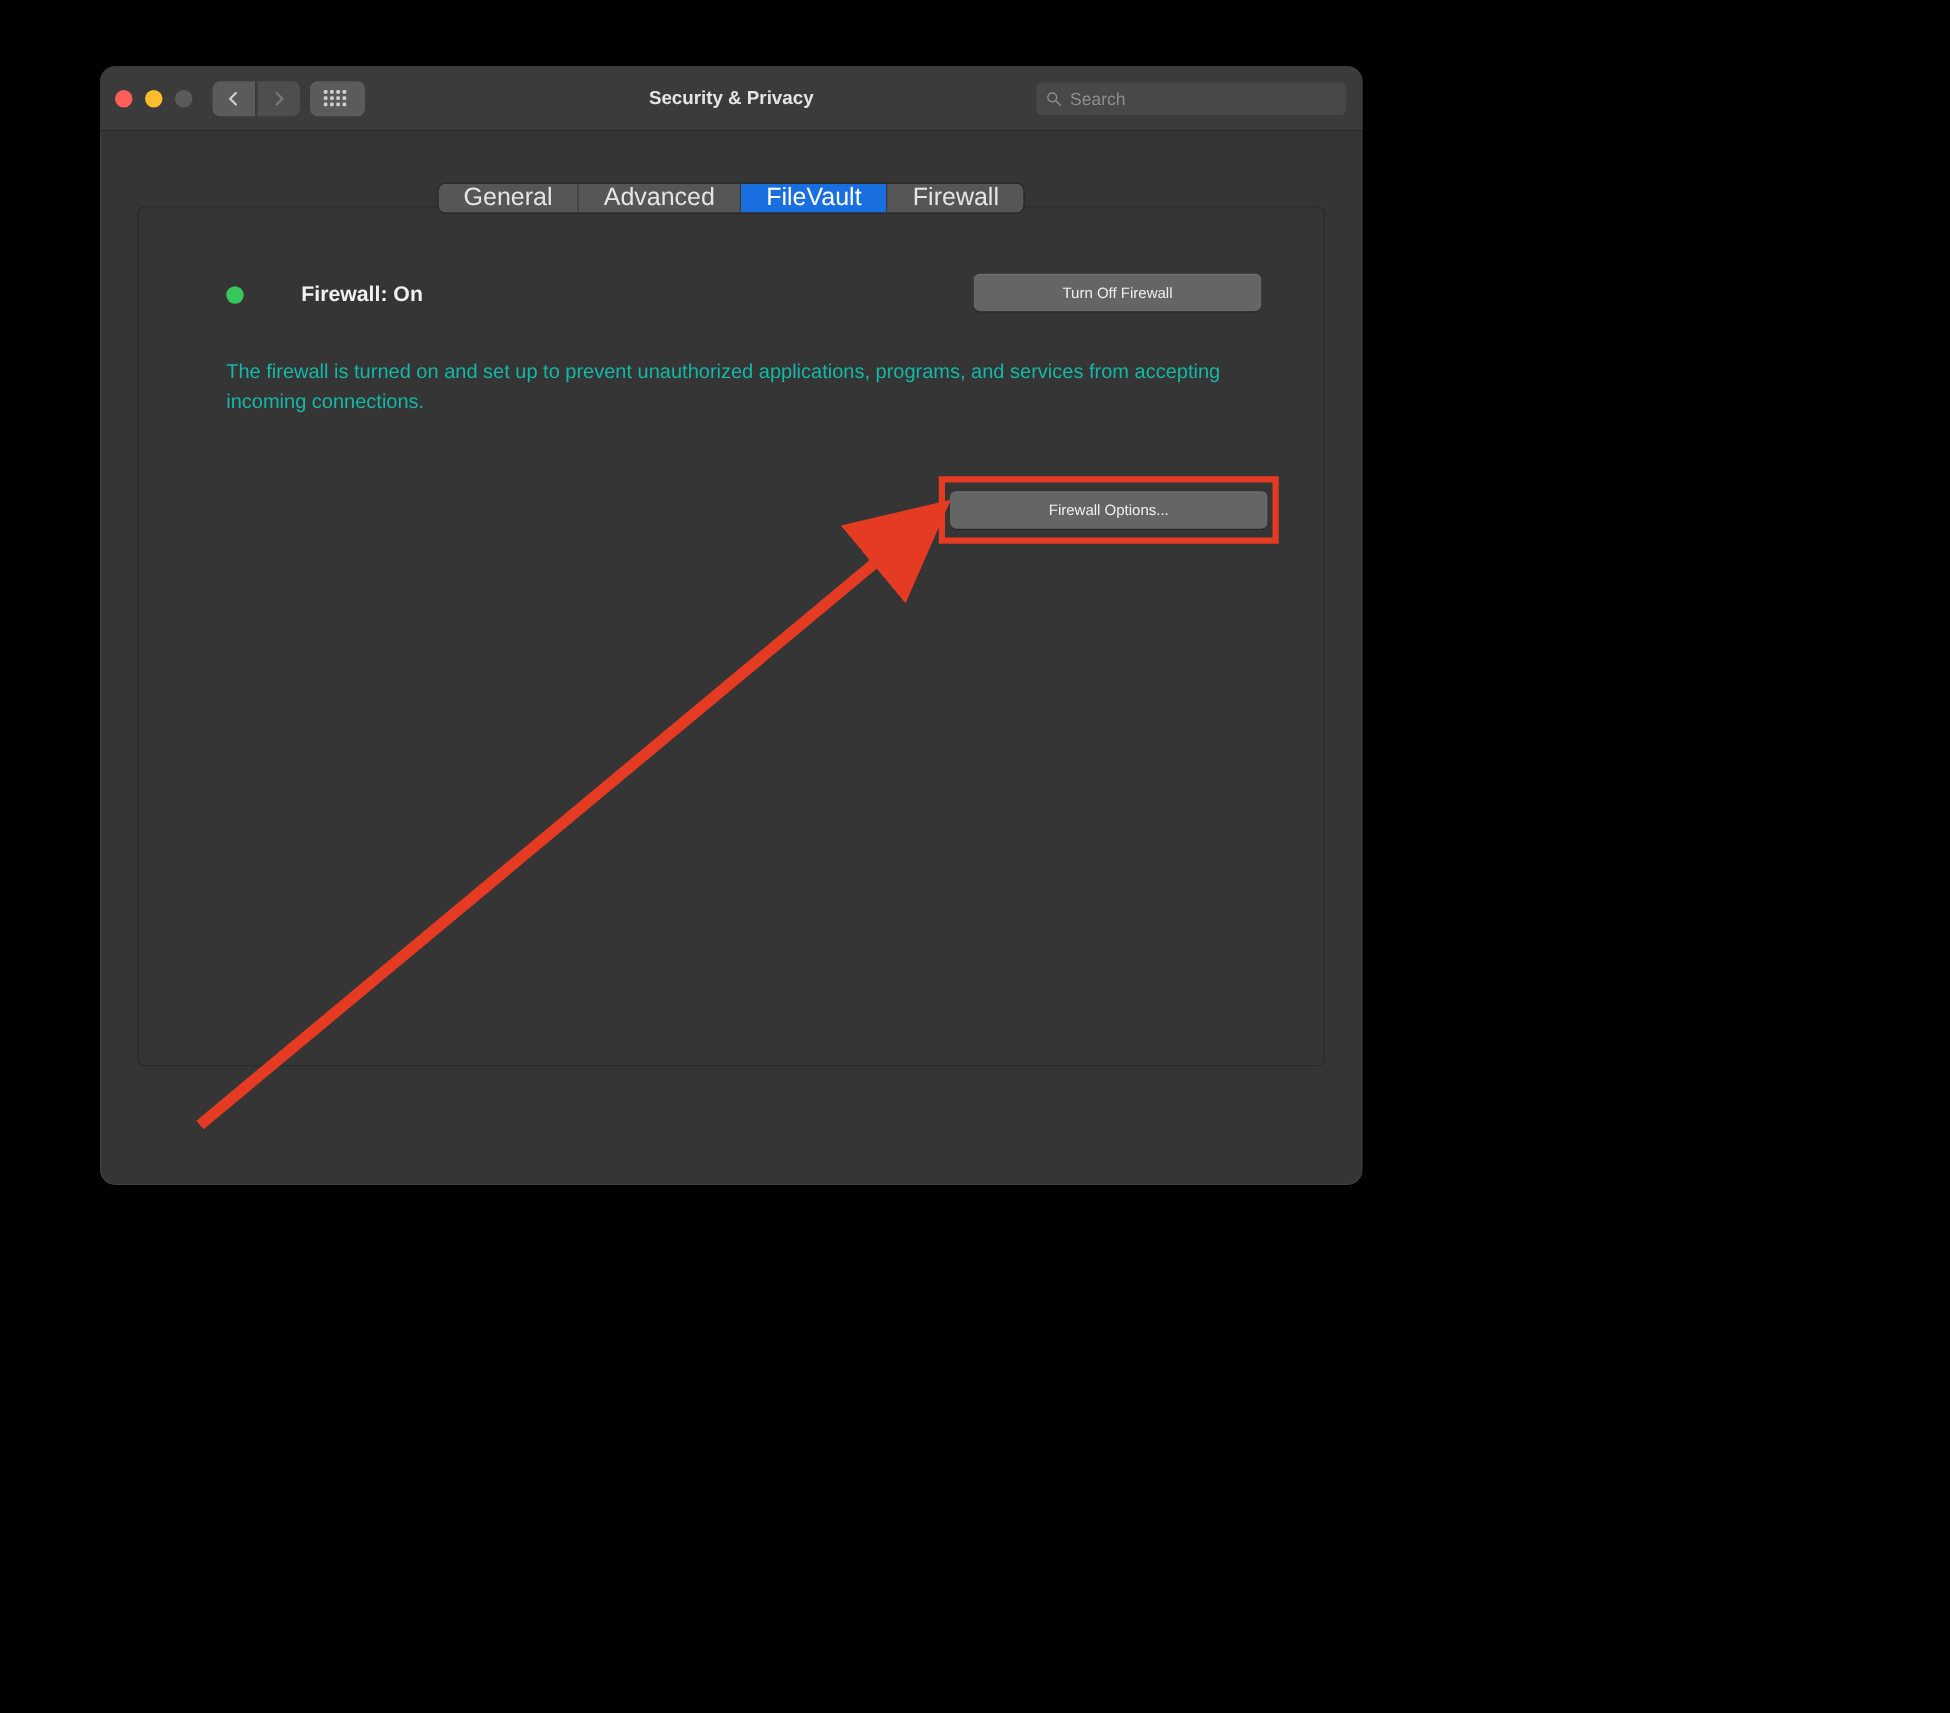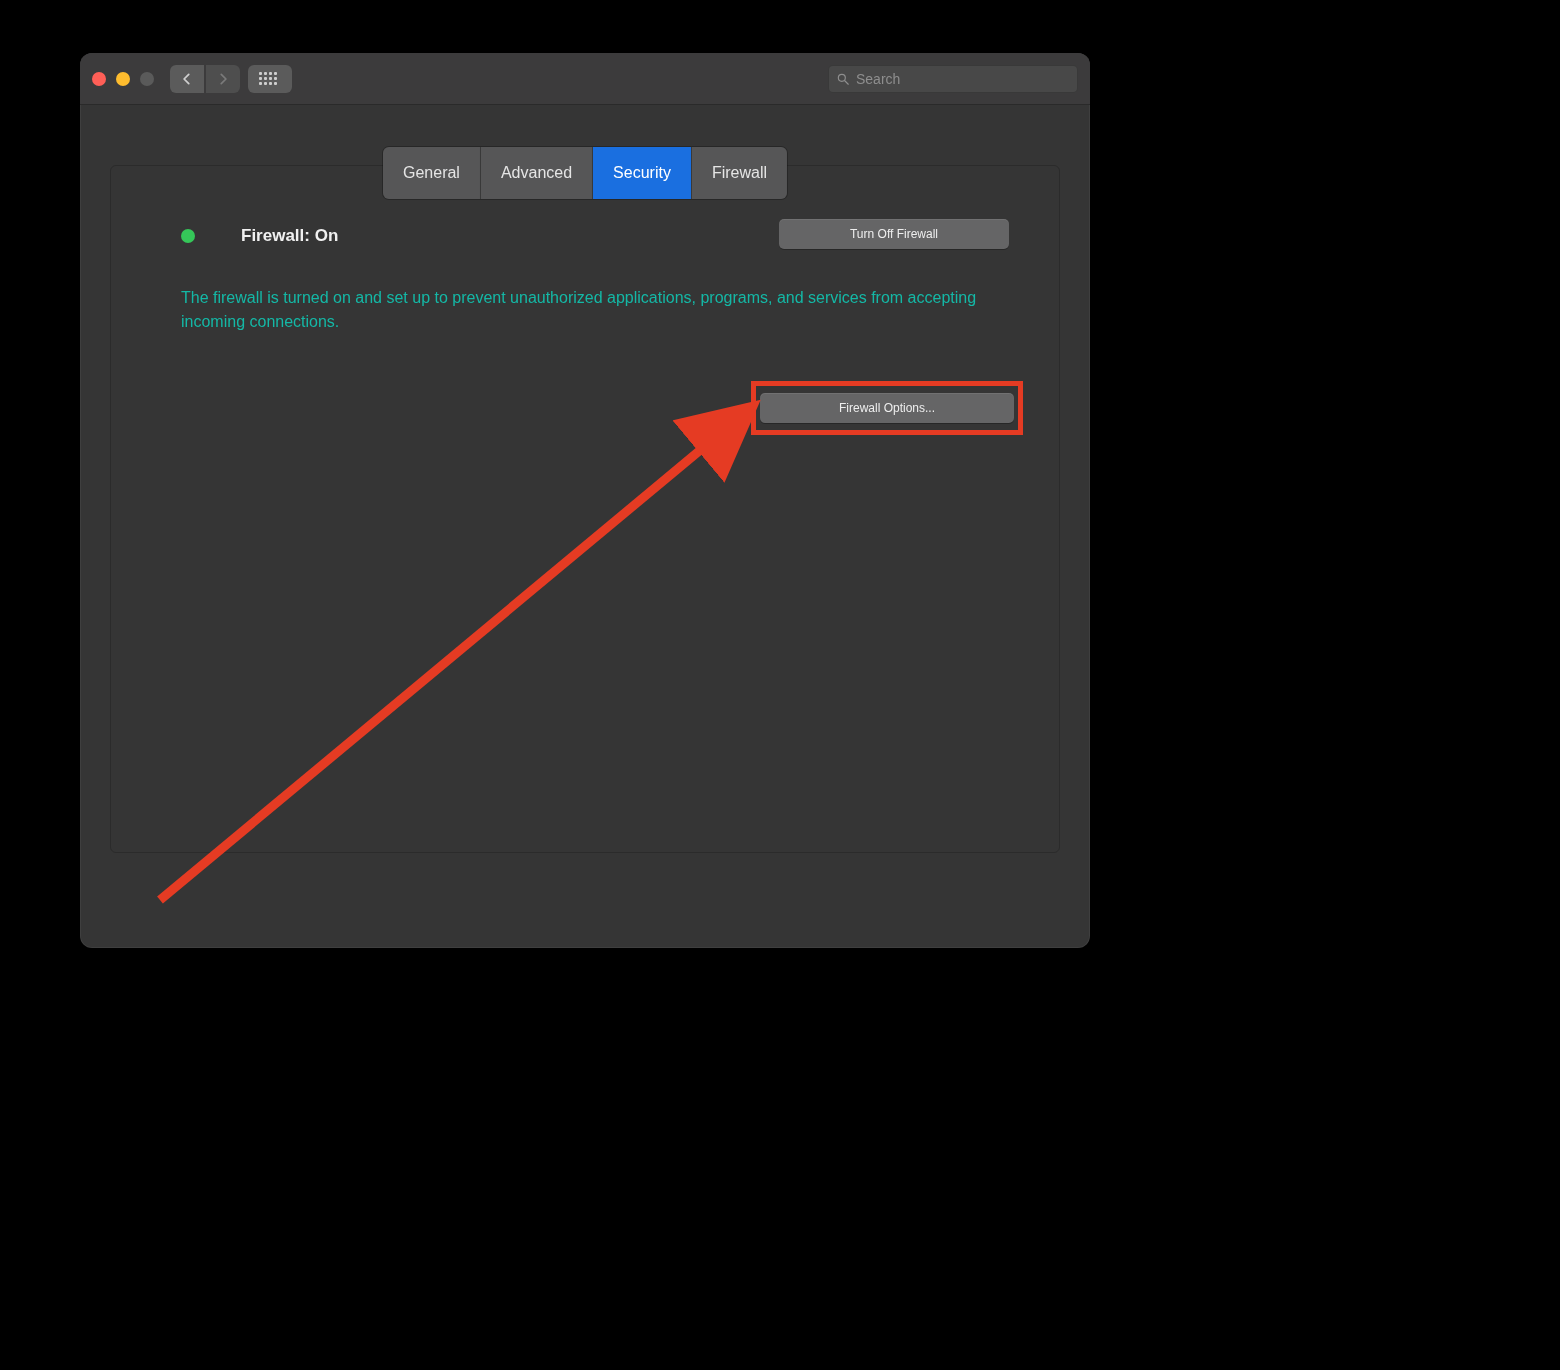--- a/index.html
+++ b/index.html
@@ -96,22 +96,22 @@
 
   .tabs {
     position:absolute; left:50%; transform:translateX(-50%);
     top: 42px;
     display:flex;
     border-radius:6px;
     overflow:hidden;
     box-shadow: 0 0 0 1px rgba(0,0,0,.25);
   }
   .tab {
-    padding: 17px 20px;
-    font-size:16px;
+    padding: 0 20px;
+    font-size:20px;
     background:#565657;
     color:#e5e5e5;
     border-right:1px solid #3a3a3a;
     cursor:default;
   }
   .tab:last-child { border-right:none; }
   .tab.active { background:#1a6fe0; color:#fff; }
 
   .panel {
     position:absolute;
@@ -223,20 +223,21 @@
           <span></span>
           <span></span>
           <span></span>
         <span></span>
           <span></span>
           <span></span>
           <span></span>
       </div>
     </div>
 
+    <div class="title">Security &amp; Privacy</div>
 
     <div class="search-wrap">
       <svg viewBox="0 0 24 24">
           <circle cx="10" cy="10" r="6" stroke="#8e8e8e" stroke-width="2" fill="none"></circle>
           <line x1="15" y1="15" x2="21" y2="21" stroke="#8e8e8e" stroke-width="2" stroke-linecap="round"></line>
         </svg>
       <input class="search-input" placeholder="Search" style="">
     </div>
   </div>
 
@@ -255,21 +256,21 @@
 
       <div class="fw-options-wrap">
         <div class="mac-btn fw-options-btn">Firewall Options...</div>
       </div>
 
     </div>
 
     <div class="tabs">
       <div class="tab">General</div>
       <div class="tab">Advanced</div>
-      <div class="tab active">Security</div>
+      <div class="tab active">FileVault</div>
       <div class="tab">Firewall</div>
     </div>
 
 
     <svg class="arrow-svg">
       <defs>
         <marker id="ah" markerWidth="9" markerHeight="9" refX="6" refY="4.5" orient="auto">
           <path d="M0,0 L9,4.5 L0,9 Z" fill="#e53b23"></path>
         </marker>
       </defs>

